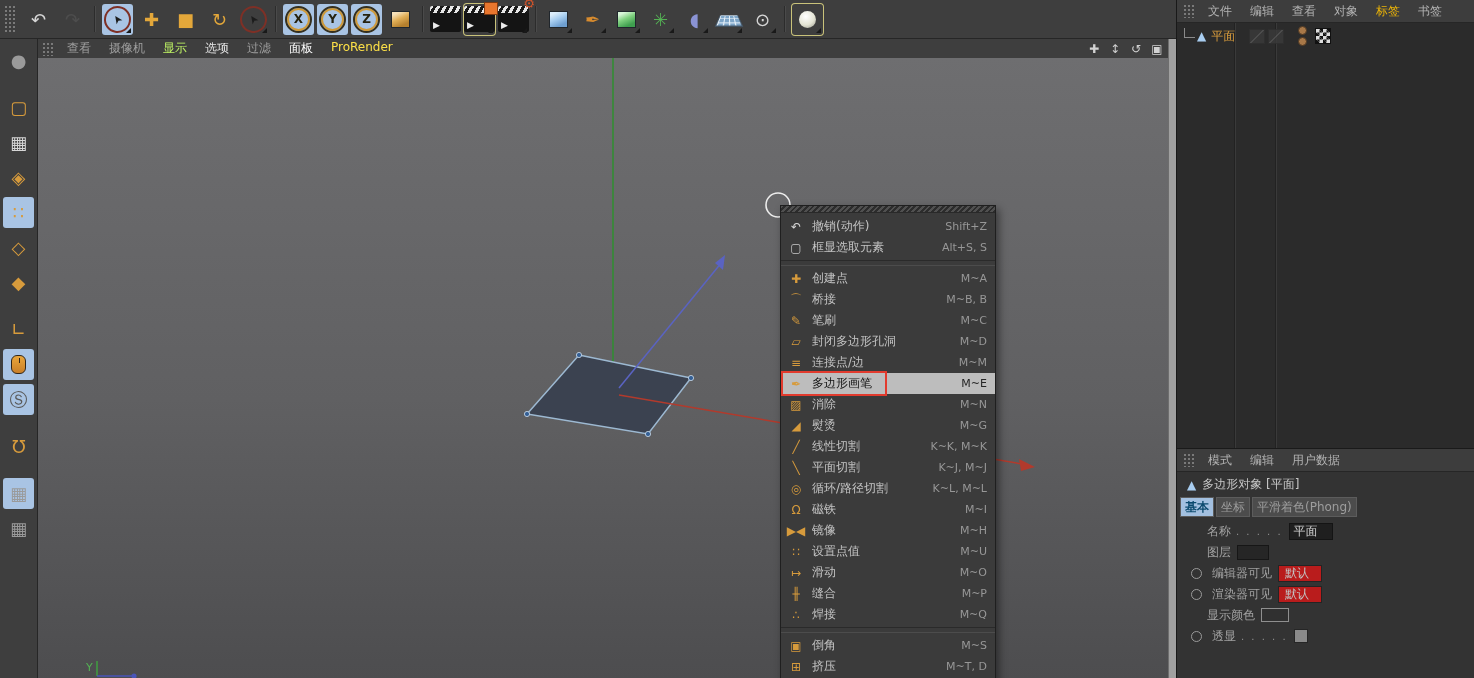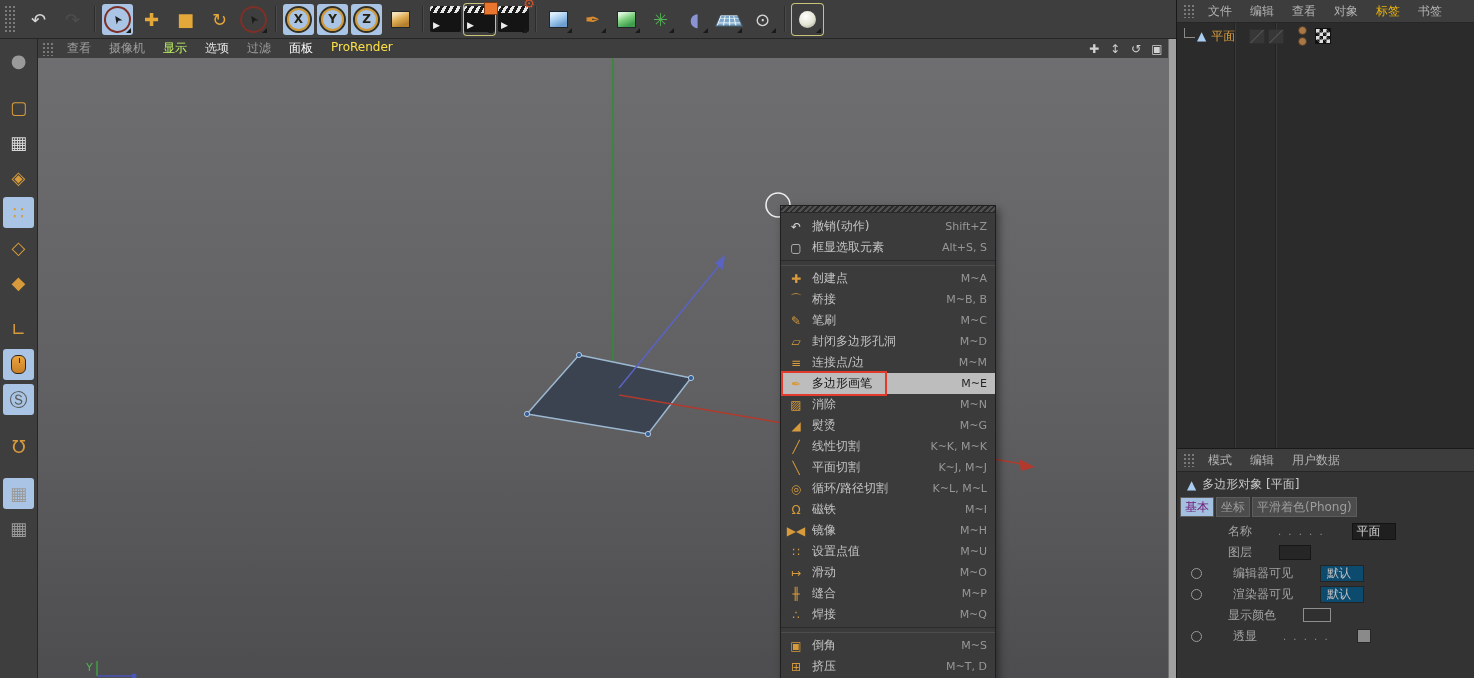--- a/index.html
+++ b/index.html
@@ -101,32 +101,32 @@
       background-image:linear-gradient(45deg,#111 25%,transparent 25%,transparent 75%,#111 75%),
                        linear-gradient(45deg,#111 25%,#ddd 25%,#ddd 75%,#111 75%);
       background-size:7px 7px;background-position:0 0,3.5px 3.5px;background-color:#ddd;}
   
   .attr{position:absolute;left:0;top:448px;width:100%;bottom:0;background:#333;border-top:1px solid #1a1a1a;}
   .attr-title{height:25px;display:flex;align-items:center;padding-left:8px;color:#c8c8c8;}
   .attr-title .om-obj-icon{margin-right:6px;}
   .attr-tabs{display:flex;height:20px;margin:0 3px;gap:2px;}
   .tab{display:flex;align-items:center;justify-content:center;background:#4c4c4c;color:#9d9d9d;
           border:1px solid #5c5c5c;white-space:nowrap;padding:0 4px;}
-  .tab.active{background:#a3c0e0;color:#701a75;}
+  .tab.active{background:#a3c0e0;color:#0c4a6e;font-weight:bold;}
   .attr-section{height:18px;background:#232323;margin-top:5px;display:flex;align-items:center;
           padding-left:6px;color:#c6c6c6;}
   .attr-rows{padding:6px 6px 0 6px;display:flex;flex-direction:column;gap:5px;}
-  .arow{display:flex;align-items:center;height:16px;gap:21px;}
+  .arow{display:flex;align-items:center;height:16px;}
   .radio{width:9px;height:9px;border:1.5px solid #9a9a9a;border-radius:50%;margin-left:8px;margin-right:10px;flex:none;}
   .ph{width:24px;flex:none;}
   .alabel{color:#a2a2a2;white-space:nowrap;}
   .dots{color:#8f8f8f;letter-spacing:2px;font-size:10px;margin-left:5px;white-space:nowrap;}
   .aval{background:#1f1f1f;border:1px solid #141414;color:#cfcfcf;height:15px;min-width:34px;
           display:flex;align-items:center;padding:0 4px;margin-left:6px;}
-  .adrop{background:#0c4a6e;border:1px solid #242424;color:#c3c3c3;height:15px;min-width:30px;
+  .adrop{background:#b91c1c;border:1px solid #242424;color:#c3c3c3;height:15px;min-width:30px;
           display:flex;align-items:center;padding:0 6px;margin-left:6px;}
   .abox{background:#262626;border:1px solid #161616;width:30px;height:13px;margin-left:6px;}
   .swatch{width:26px;height:12px;background:#303030;border:1px solid #8f8f8f;margin-left:6px;}
   .checkbox{width:12px;height:12px;background:#8a8a8a;border:1px solid #262626;margin-left:6px;}
 </style>
 </head>
 <body>
 
 <div id="app">
 

